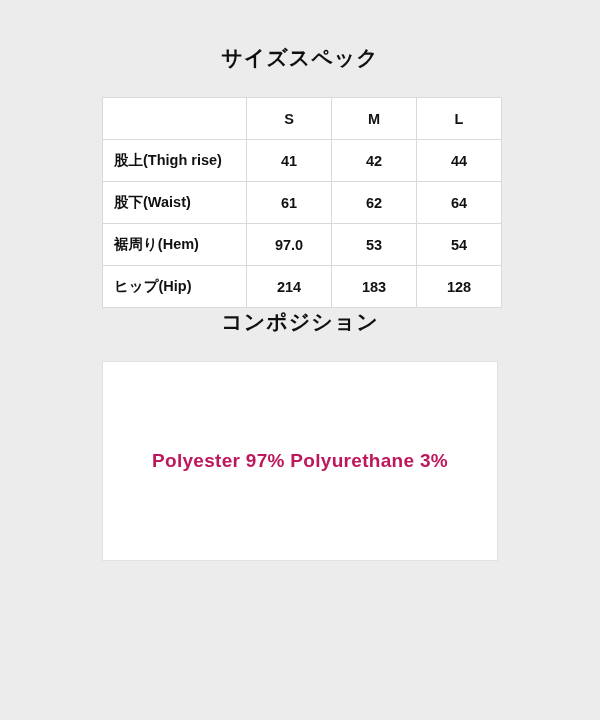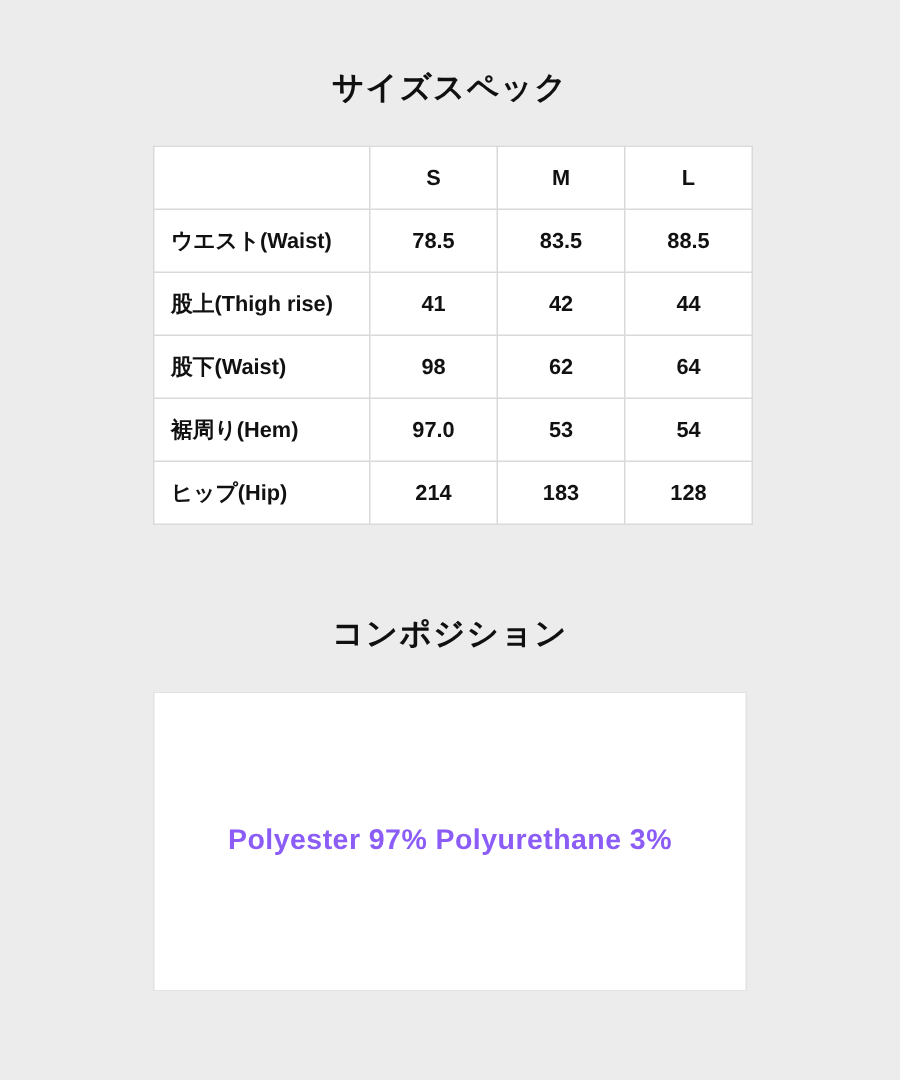--- a/index.html
+++ b/index.html
@@ -59,38 +59,37 @@
     font-size: 14.5px;
   }
   table.spec .sizecol {
     text-align: center;
     width: 84px;
   }
   table.spec .corner {
     width: 143px;
   }
   #comp-title {
-    margin-top: 58px;
   }
   .comp-box {
     margin: 25px auto 0 auto;
     width: 396px;
     height: 200px;
     background: #ffffff;
     border: 1px solid #e2e2e2;
     box-sizing: border-box;
     display: flex;
     align-items: center;
     justify-content: center;
   }
   .comp-text {
     font-size: 19px;
     font-weight: bold;
     letter-spacing: 0.3px;
-    color: #8b5cf6;
+    color: #be185d;
     text-align: left;
   }
 </style>
 </head>
 <body>
 
 <div class="page">
 
   <div class="section-title" id="size-title">サイズスペック</div>
 
@@ -99,34 +98,28 @@
       <thead>
         <tr>
           <th class="corner"></th>
           <th class="sizecol">S</th>
           <th class="sizecol">M</th>
           <th class="sizecol">L</th>
         </tr>
       </thead>
       <tbody>
         <tr>
-          <td class="rowhead">ウエスト(Waist)</td>
-          <td class="sizecol">78.5</td>
-          <td class="sizecol">83.5</td>
-          <td class="sizecol">88.5</td>
-        </tr>
-        <tr>
           <td class="rowhead">股上(Thigh rise)</td>
           <td class="sizecol">41</td>
           <td class="sizecol">42</td>
           <td class="sizecol">44</td>
         </tr>
         <tr>
           <td class="rowhead">股下(Waist)</td>
-          <td class="sizecol">98</td>
+          <td class="sizecol">61</td>
           <td class="sizecol">62</td>
           <td class="sizecol">64</td>
         </tr>
         <tr>
           <td class="rowhead">裾周り(Hem)</td>
           <td class="sizecol">97.0</td>
           <td class="sizecol">53</td>
           <td class="sizecol">54</td>
         </tr>
         <tr>

